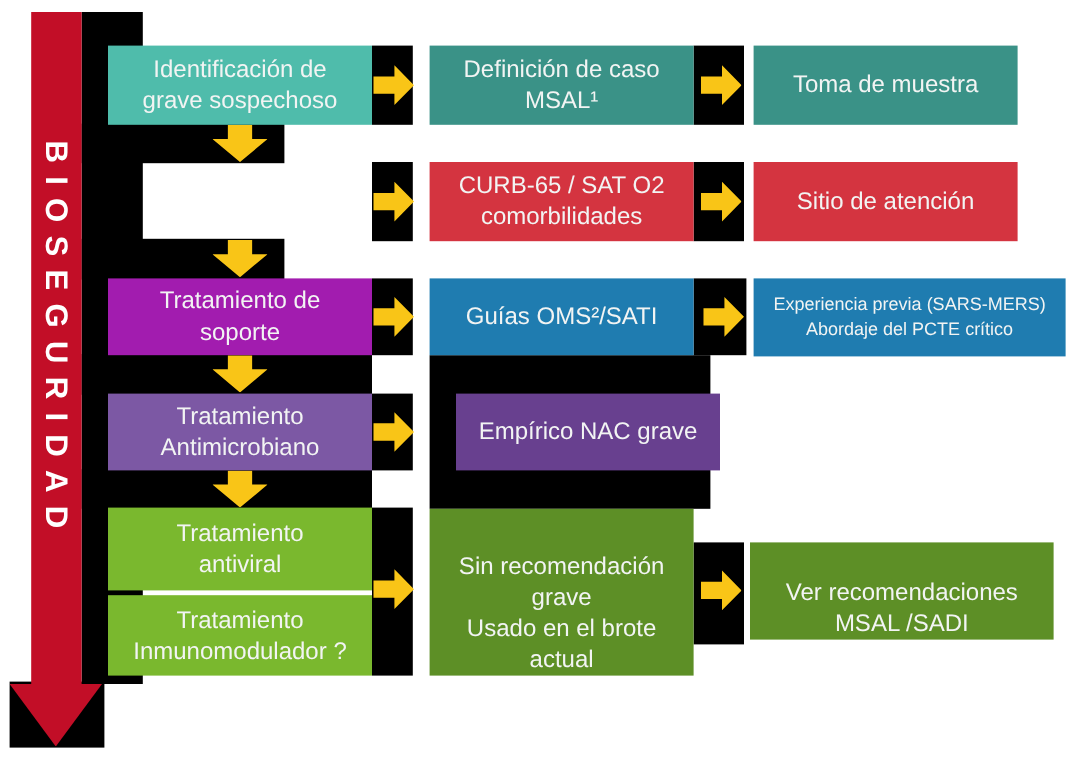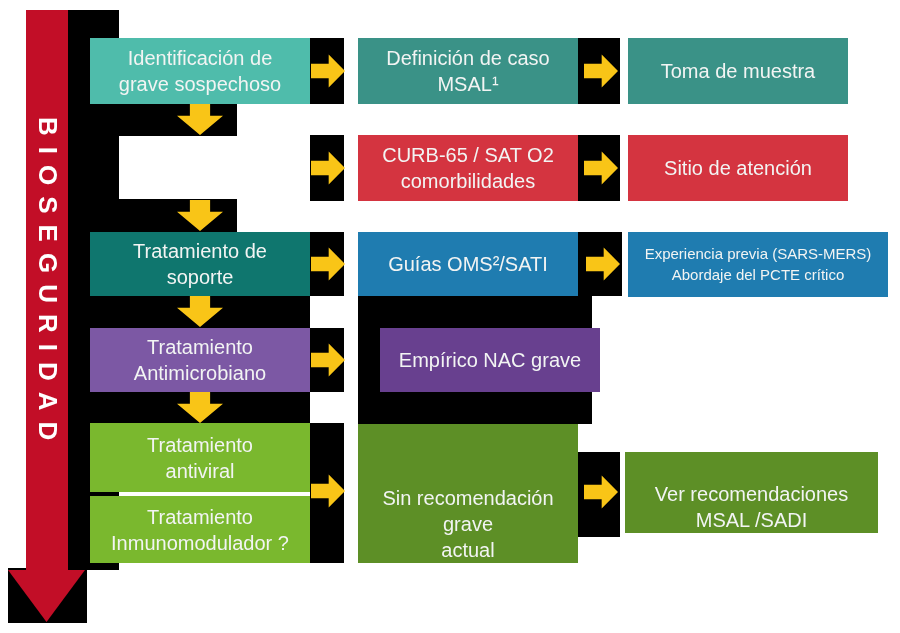--- a/index.html
+++ b/index.html
@@ -11,21 +11,21 @@
   .box{
     position:absolute;display:flex;flex-direction:column;justify-content:center;
     align-items:center;text-align:center;color:#f2f4f3;font-size:20px;line-height:1.3;
     z-index:2;
   }
   .fs15{font-size:15px;line-height:1.35;}
   .teal-l{background:#4fbcab;}
   .teal-d{background:#3a9287;}
   .red-l{background:#e4333f;}
   .red-d{background:#d43440;}
-  .blue-l{background:#0f766e;}
+  .blue-l{background:#a21caf;}
   .blue-d{background:#1f7cb0;}
   .purple-l{background:#7c58a4;}
   .purple-d{background:#68408f;margin-left:22px;}
   .green-l{background:#7ab82e;}
   .green-d{background:#5d8f26;justify-content:flex-end;}
   .arr-down{
     position:absolute;width:46px;height:31px;background:#f9c517;z-index:3;
     clip-path:polygon(28% 0,72% 0,72% 38%,100% 38%,50% 100%,0 38%,28% 38%);
   }
   .arr-right{
@@ -113,20 +113,21 @@
     <div>Tratamiento</div>
     <div>antiviral</div>
   </div>
   <div class="box green-l" style="left:90px;top:496px;width:220px;height:67px">
     <div>Tratamiento</div>
     <div>Inmunomodulador ?</div>
   </div>
   <div class="box green-d" style="left:358px;top:424px;width:220px;height:139px">
     <div>Sin recomendación</div>
     <div>grave</div>
+    <div>Usado en el brote</div>
     <div>actual</div>
   </div>
   <div class="box green-d" style="left:625px;top:452px;width:253px;height:81px">
     <div>Ver recomendaciones</div>
     <div>MSAL /SADI</div>
   </div>
 
   <div class="arr-down" style="left:177px;top:104px"></div>
   <div class="arr-down" style="left:177px;top:200px"></div>
   <div class="arr-down" style="left:177px;top:296px"></div>

